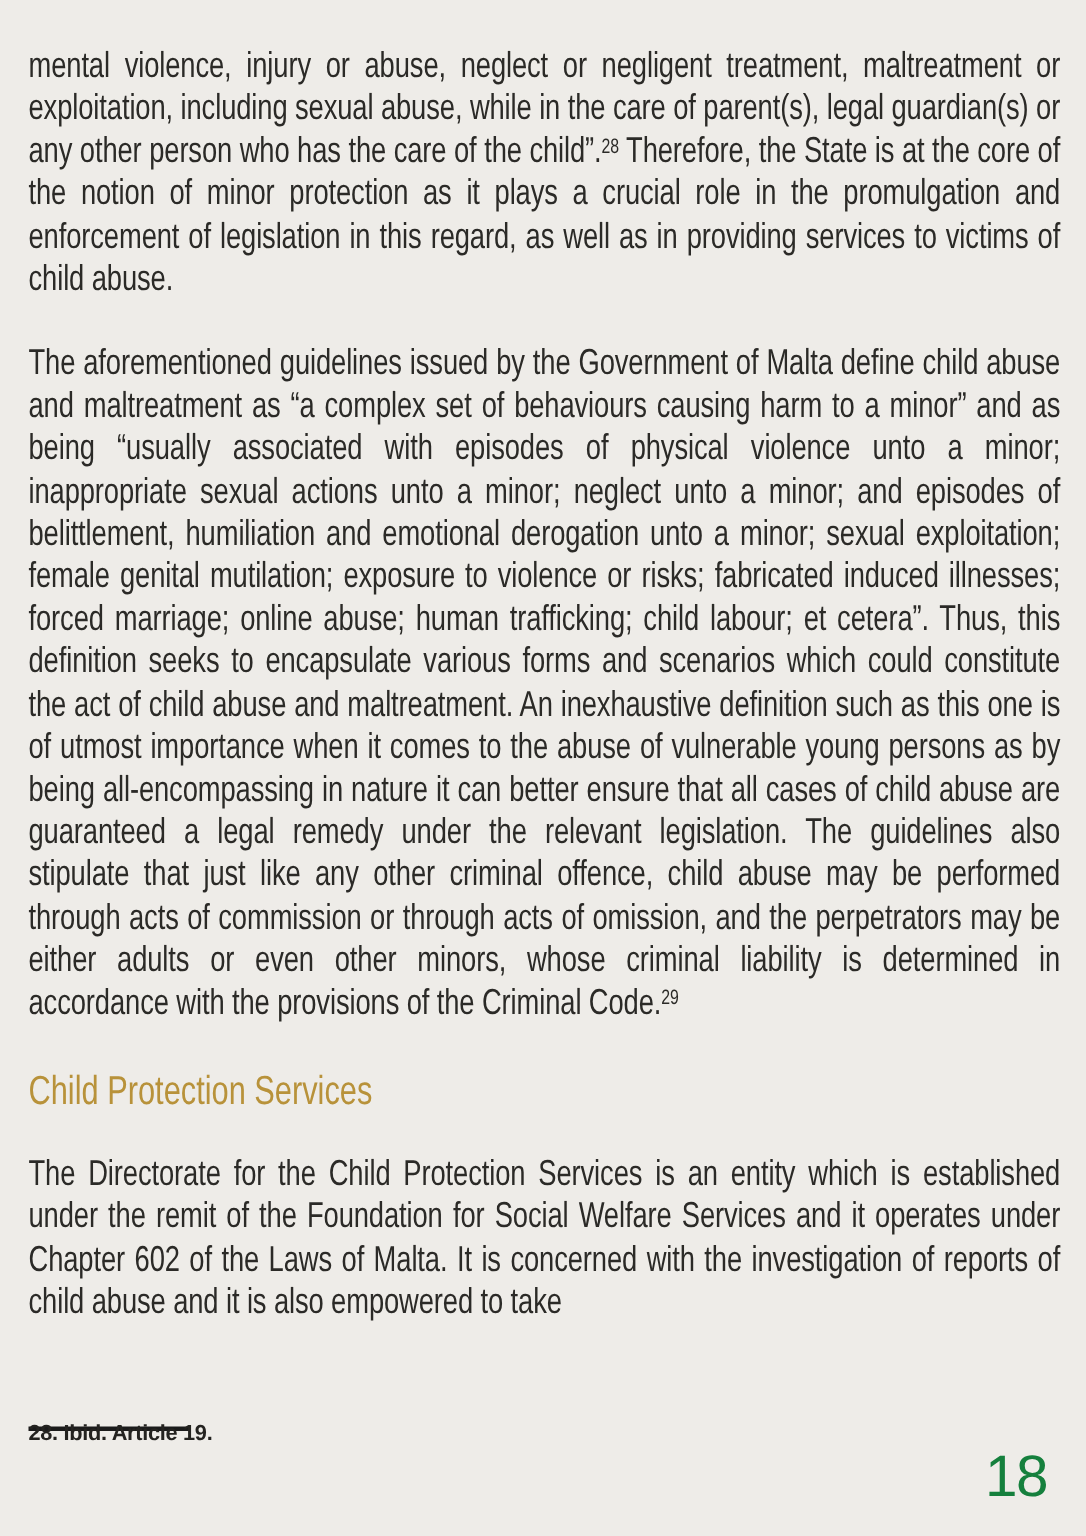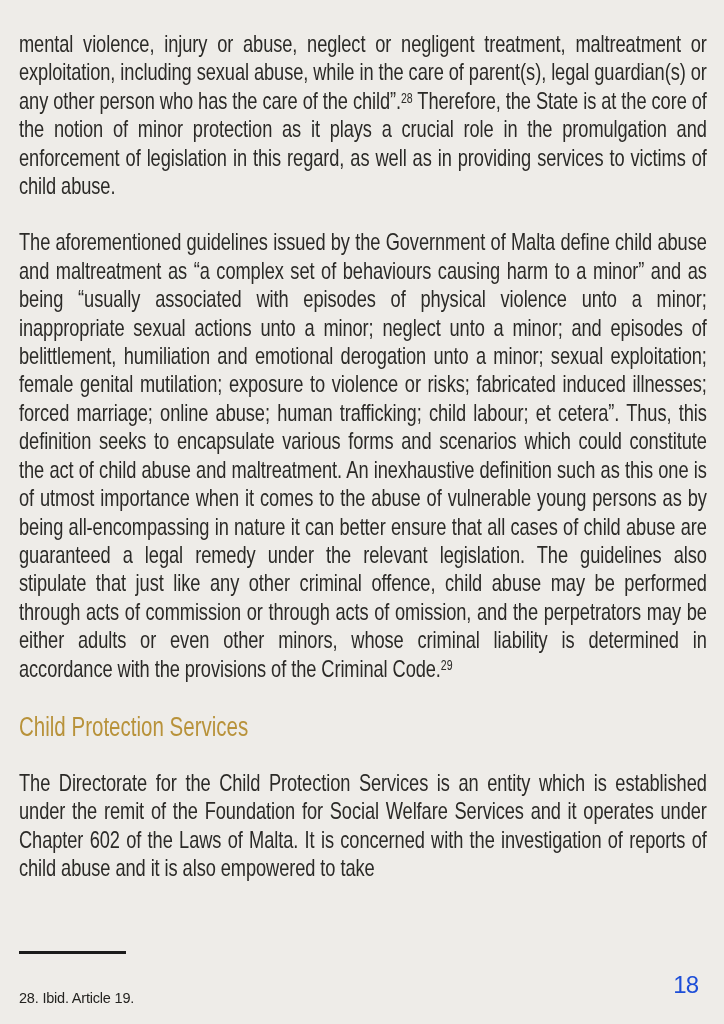--- a/index.html
+++ b/index.html
@@ -55,34 +55,35 @@
     position: absolute;
     left: 19px;
     top: 951px;
     width: 107px;
     height: 3px;
     background: #1B1B1B;
   }
   .footnotes {
     position: absolute;
     left: 19px;
-    top: 986px;
+    top: 944px;
     width: 640px;
     font-size: 14.5px;
     line-height: 24px;
     color: #242320;
     letter-spacing: -0.2px;
+    font-weight: bold;
   }
   .page-number {
     position: absolute;
     right: 26px;
     top: 966px;
-    font-size: 24px;
+    font-size: 39px;
     line-height: 38px;
-    color: #1d4ed8;
+    color: #15803d;
     letter-spacing: -1px;
   }
 </style>
 </head>
 <body>
 
 <div class="content">
 
   <p class="body-text para-gap"><span>mental violence, injury or abuse, neglect or negligent treatment, maltreatment or exploitation, including sexual abuse, while in the care of parent(s), legal guardian(s) or any other person who has the care of the child”.</span><sup class="fn-ref">28</sup><span> Therefore, the State is at the core of the notion of minor protection as it plays a crucial role in the promulgation and enforcement of legislation in this regard, as well as in providing services to victims of child abuse.</span></p>
 

